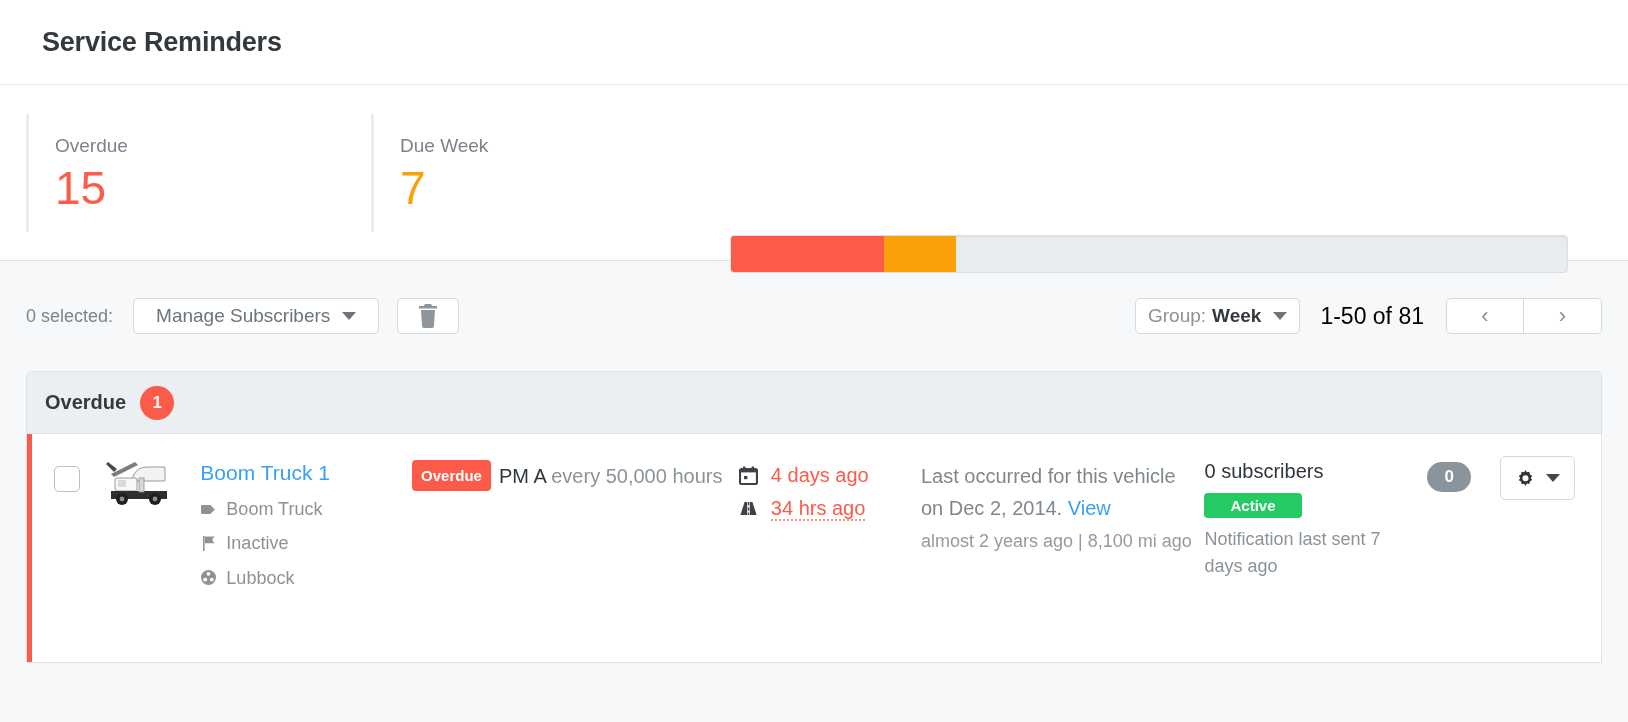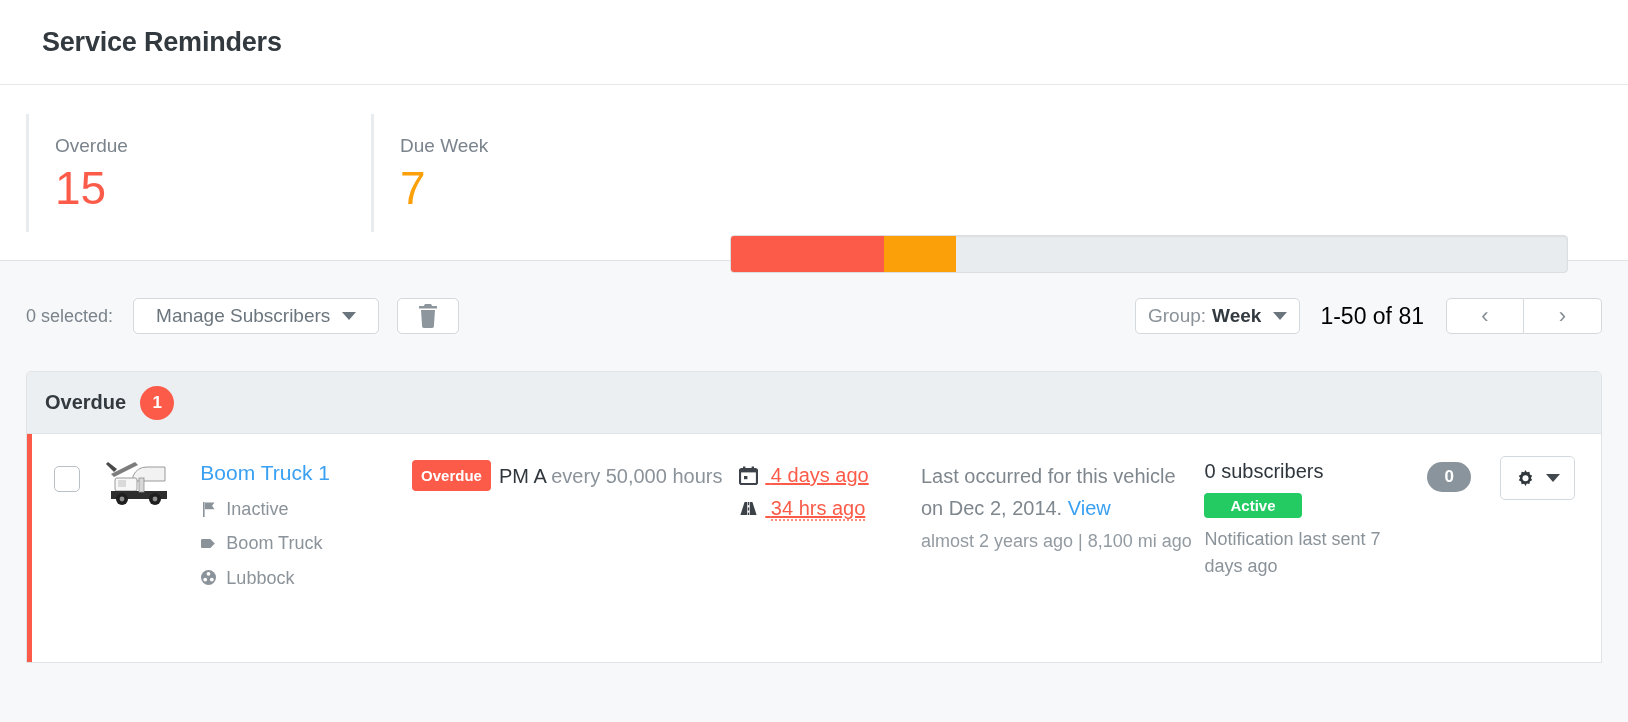--- a/index.html
+++ b/index.html
@@ -140,21 +140,21 @@
   .c-program { width: 325px; font-size: 20px; line-height: 1.55; }
   .pill {
     display: inline-block; background: #fb5b48; color: #fff;
     font-size: 15px; font-weight: bold; border-radius: 4px;
     padding: 4px 9px; vertical-align: 2px; margin-right: 8px;
   }
   .prog-name { color: #2f363c; }
   .prog-interval { color: #8b939a; }
 
   .c-due { width: 175px; font-size: 20px; line-height: 1.55; color: #fb5b48; }
-  .due-line { margin-bottom: 2px; text-decoration: underline; }
+  .due-line { margin-bottom: 2px; }
   .due-icon { display: inline-block; vertical-align: -3px; margin-right: 7px; }
   .dotted { border-bottom: 2px dotted #fb8d7f; }
 
   .c-last { width: 280px; font-size: 20px; line-height: 1.6; color: #7f878e; }
   .c-last .link { color: #3aa0f2; cursor: pointer; text-decoration: none; }
   .c-last .sub { font-size: 18px; color: #939ba2; display: block; margin-top: 4px; line-height: 1.55; }
 
   .c-subs { width: 200px; font-size: 20px; color: #2f363c; }
   .badge-active {
     display: inline-block; background: #24ca62; color: #ffffff;
@@ -271,31 +271,31 @@
           <circle cx="50" cy="43" r="6" fill="#1f1f1f"></circle>
           <circle cx="50" cy="43" r="2.4" fill="#8e8e8e"></circle>
         </svg>
       </div>
 
       <div class="cell c-vehicle">
         <a class="vehicle-link">Boom Truck 1</a>
 
         <div class="meta-line">
           <svg class="meta-icon" width="17" height="17" viewBox="0 0 17 17">
+            <path fill="#8b939a" d="M1 5.2c0-.7.6-1.3 1.3-1.3h8.1l4.4 4.6-4.4 4.6H2.3c-.7 0-1.3-.6-1.3-1.3z"></path>
+          </svg>
+          <span>Boom Truck</span>
+        </div>
+
+        <div class="meta-line">
+          <svg class="meta-icon" width="17" height="17" viewBox="0 0 17 17">
             <path fill="#8b939a" d="M3 1h1.6v15H3z"></path>
             <path fill="#8b939a" d="M5 1.4h9.5l-2.4 3.4 2.4 3.4H5z"></path>
           </svg>
           <span>Inactive</span>
-        </div>
-
-        <div class="meta-line">
-          <svg class="meta-icon" width="17" height="17" viewBox="0 0 17 17">
-            <path fill="#8b939a" d="M1 5.2c0-.7.6-1.3 1.3-1.3h8.1l4.4 4.6-4.4 4.6H2.3c-.7 0-1.3-.6-1.3-1.3z"></path>
-          </svg>
-          <span>Boom Truck</span>
         </div>
 
         <div class="meta-line">
           <svg class="meta-icon" width="17" height="17" viewBox="0 0 17 17">
             <circle cx="8.5" cy="8.5" r="7.5" fill="#8b939a"></circle>
             <circle cx="8.5" cy="4.8" r="1.9" fill="#ffffff"></circle>
             <circle cx="5.2" cy="10.6" r="1.9" fill="#ffffff"></circle>
             <circle cx="11.8" cy="10.6" r="1.9" fill="#ffffff"></circle>
           </svg>
           <span>Lubbock</span>

